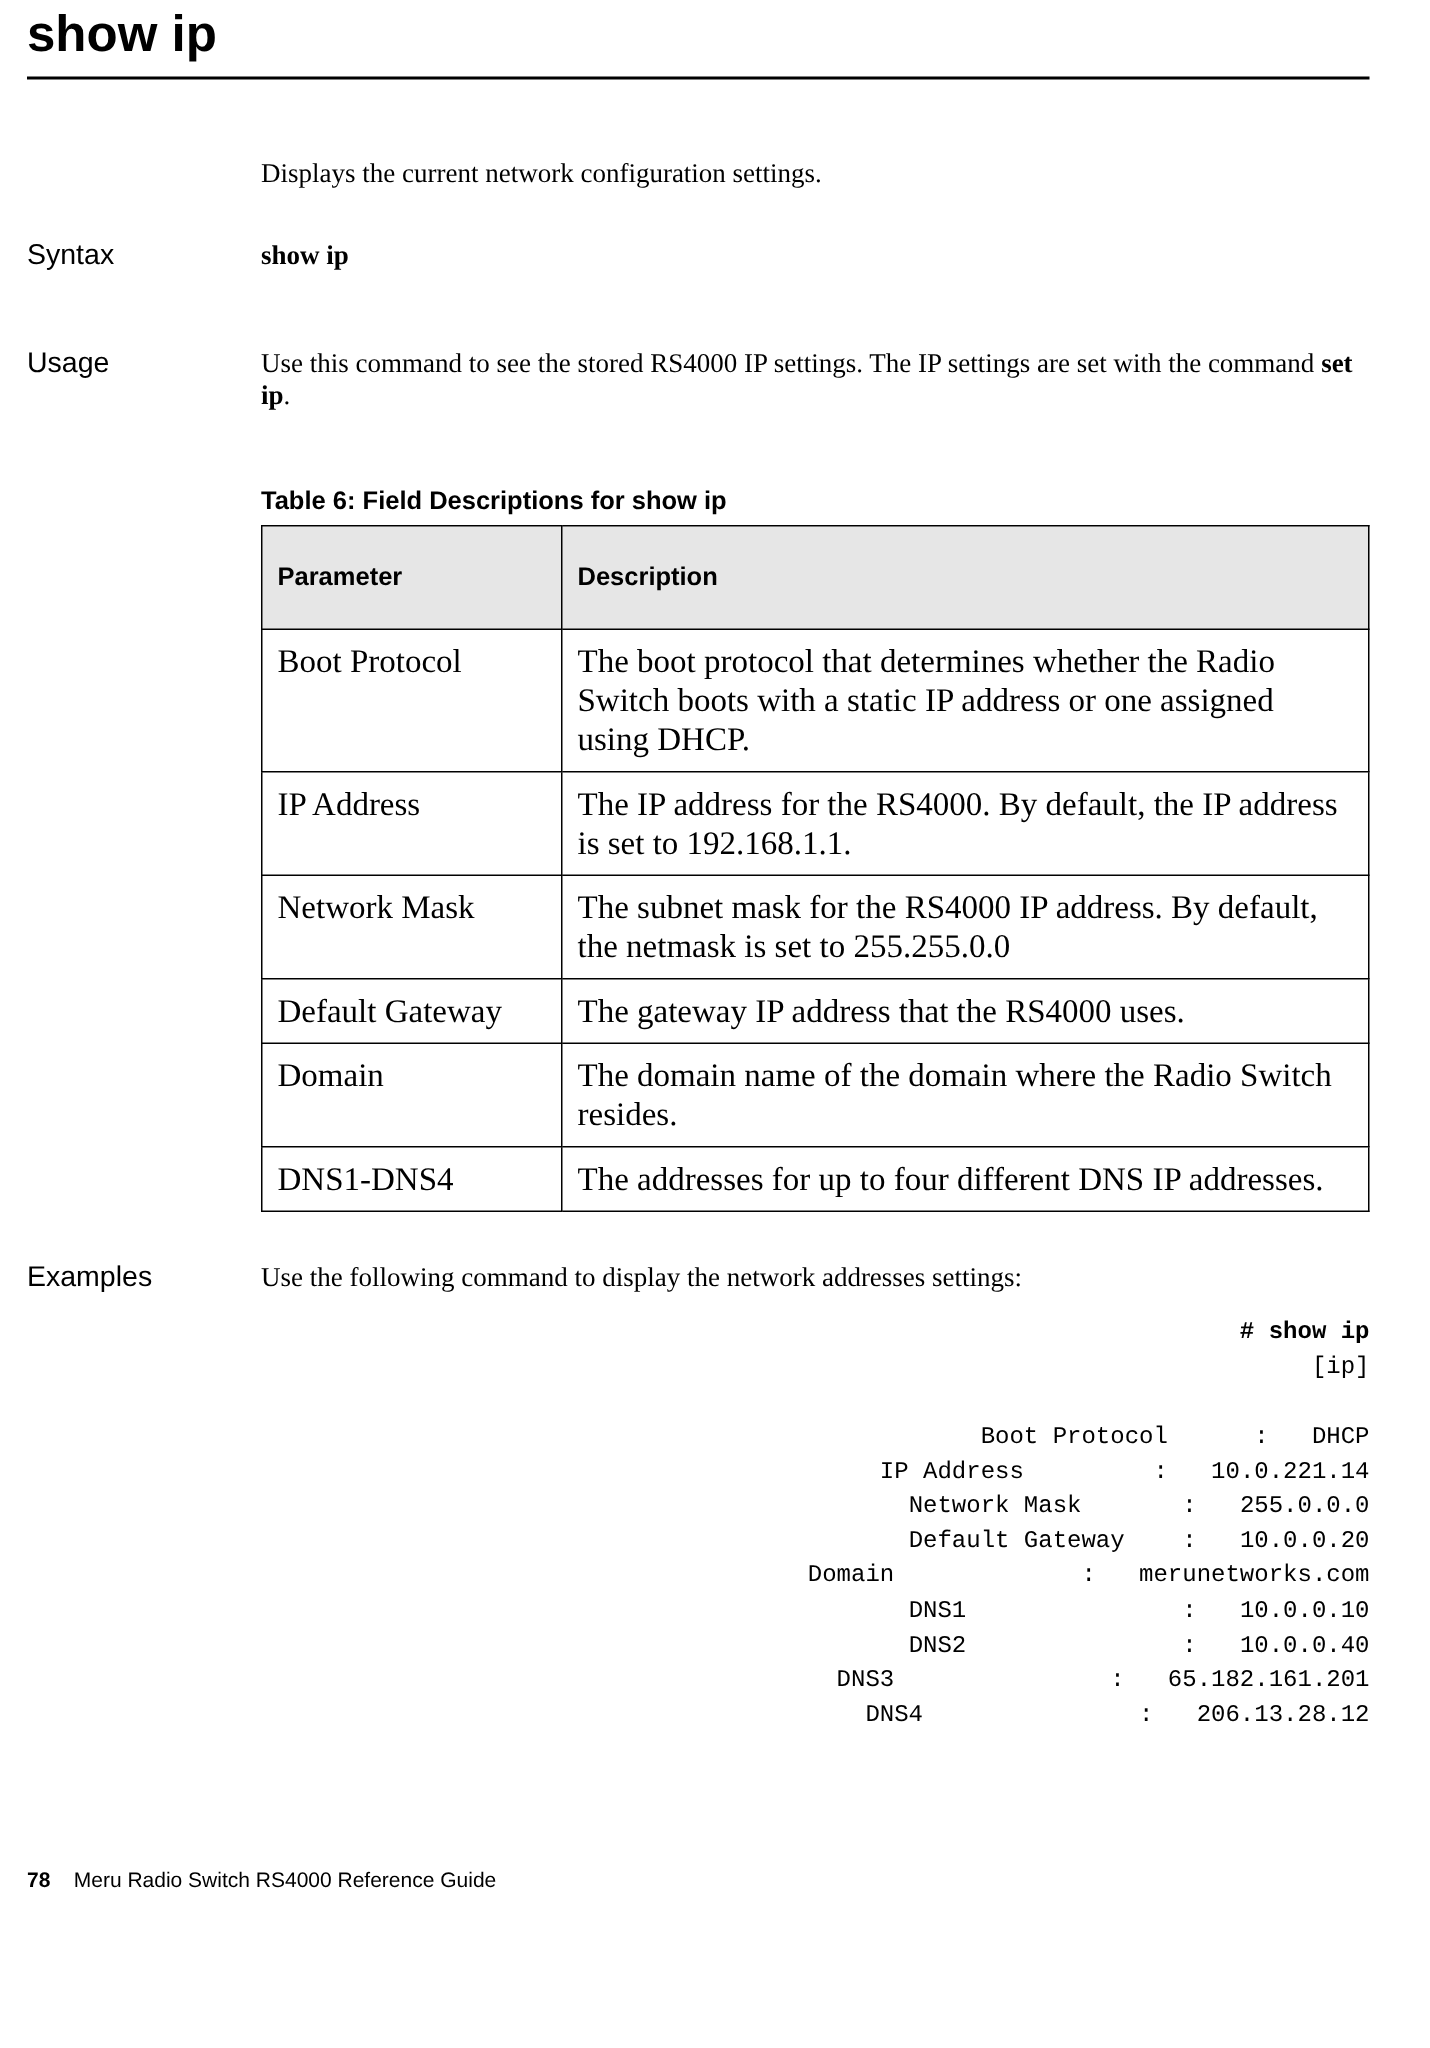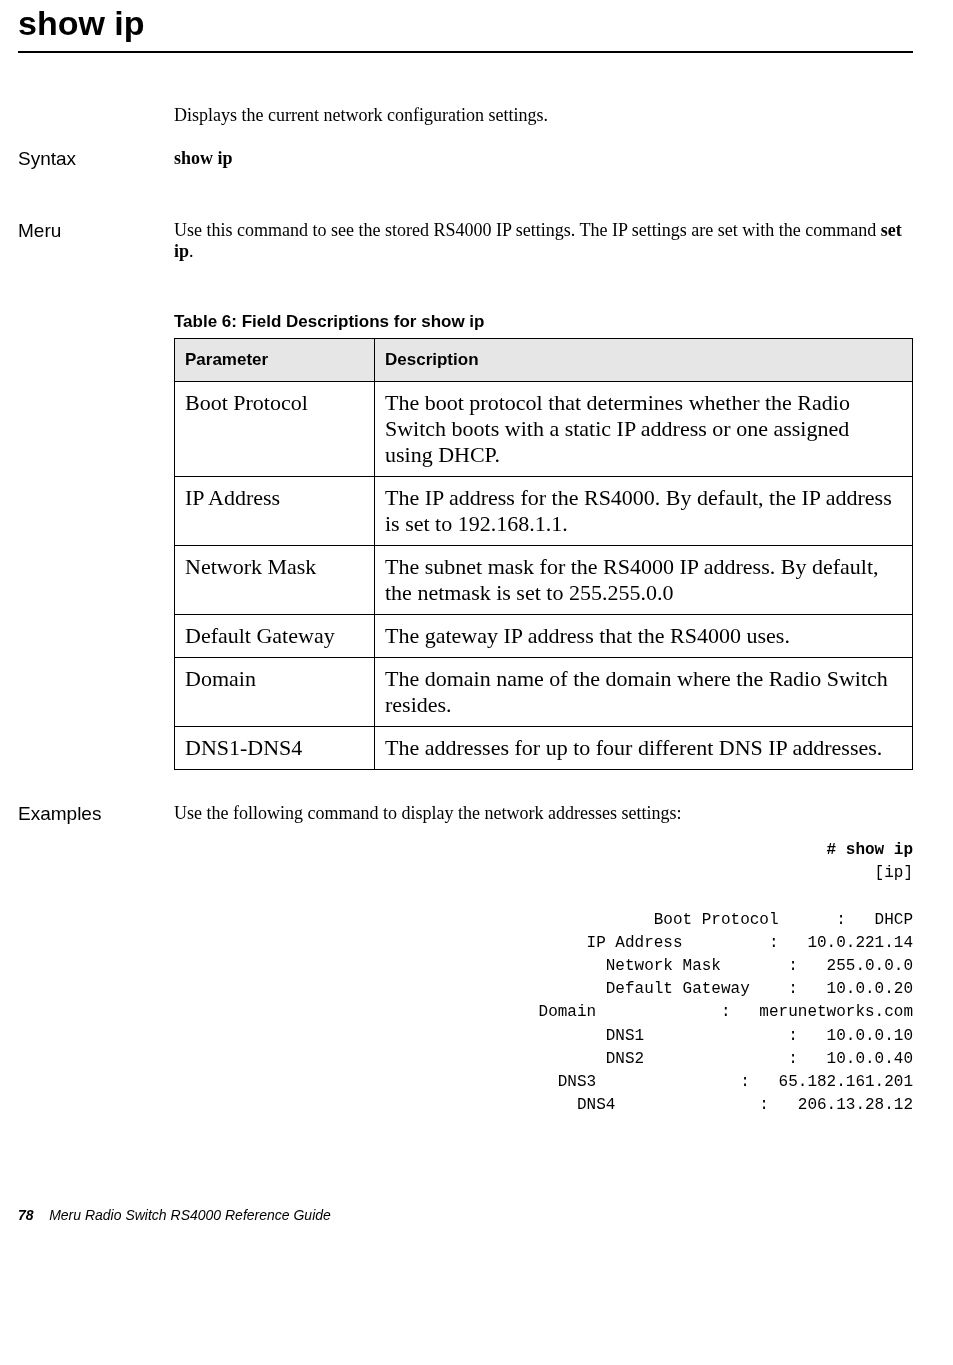--- a/index.html
+++ b/index.html
@@ -25,21 +25,21 @@
   .title-rule {
     border: none;
     border-top: 2px solid #000;
     margin: 8px 0 0 0;
   }
   .content {
     padding-left: 156px;
   }
   .intro {
     margin-top: 52px;
-    margin-bottom: 22px;
+    margin-bottom: 34px;
   }
   .section {
     display: flex;
     margin-bottom: 50px;
   }
   .section-label {
     font-family: Arial, Helvetica, sans-serif;
     font-size: 19px;
     width: 156px;
     flex-shrink: 0;
@@ -60,21 +60,21 @@
     border-collapse: collapse;
     width: 100%;
     table-layout: fixed;
   }
   table.desc th {
     background: #e6e6e6;
     font-family: Arial, Helvetica, sans-serif;
     font-weight: bold;
     font-size: 17px;
     text-align: left;
-    padding: 11px 10px;
+    padding: 24px 10px;
     border: 1px solid #000;
   }
   table.desc td {
     font-family: "Times New Roman", Times, serif;
     font-size: 22px;
     padding: 8px 10px;
     border: 1px solid #000;
     vertical-align: top;
   }
   table.desc col.param { width: 200px; }
@@ -86,21 +86,20 @@
     margin: 0;
     text-align: right;
   }
   .mono-bold {
     font-weight: bold;
   }
   .footer {
     font-family: Arial, Helvetica, sans-serif;
     font-size: 14px;
     padding: 90px 16px 16px 18px;
-    font-style: italic;
   }
   .footer .pnum {
     font-weight: bold;
   }
 </style>
 </head>
 <body>
 
 <div class="page">
   <h1 class="title">show ip</h1>
@@ -109,21 +108,21 @@
   <p class="content intro">Displays the current network configuration settings.</p>
 
   <div class="section">
     <div class="section-label">Syntax</div>
     <div class="section-body">
       <span class="bold">show ip</span>
     </div>
   </div>
 
   <div class="section">
-    <div class="section-label">Meru</div>
+    <div class="section-label">Usage</div>
     <div class="section-body">
       <span>Use this command to see the stored RS4000 IP settings. The IP settings are set with the command </span><span class="bold">set ip</span><span>.</span>
     </div>
   </div>
 
   <div class="content" style="margin-bottom:28px;">
     <div class="table-caption">Table 6: Field Descriptions for show ip</div>
     <table class="desc">
       <colgroup>
           <col class="param">

